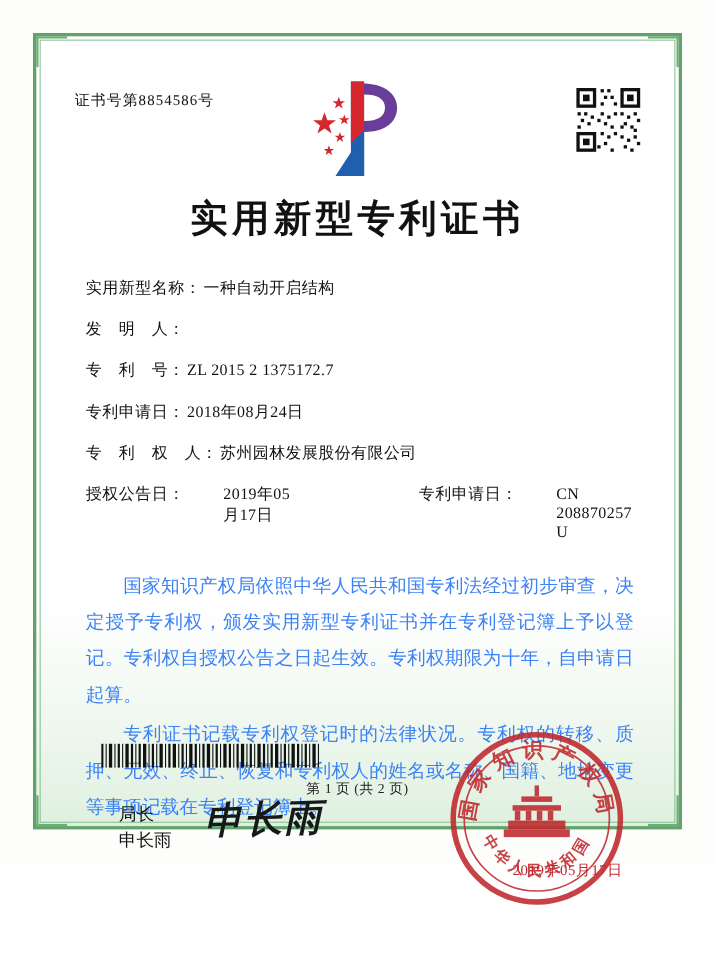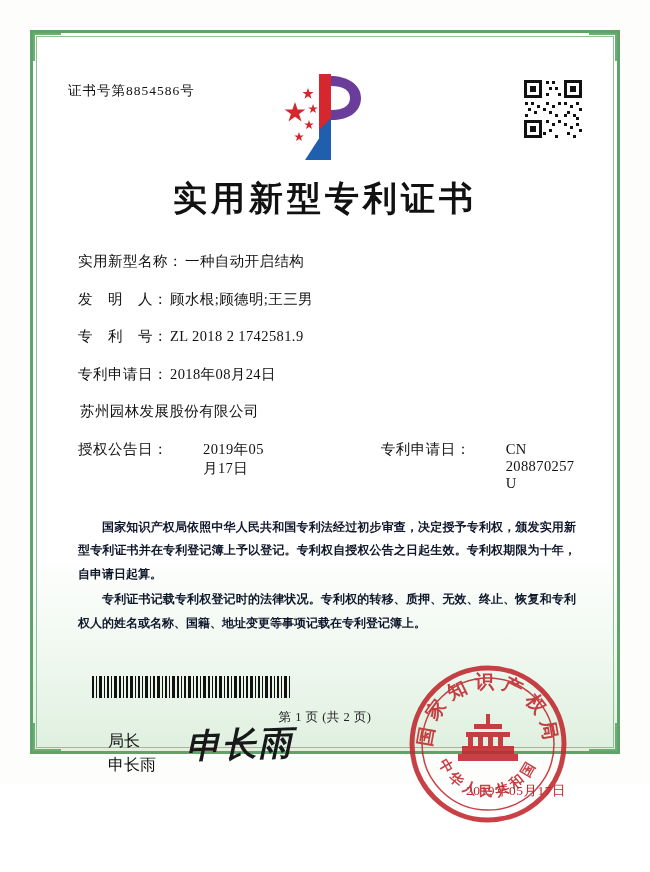--- a/index.html
+++ b/index.html
@@ -127,25 +127,24 @@
     display: inline-block;
     width: 62px;
   }
 
   
   .paras {
     position: absolute;
     left: 78px;
     right: 74px;
     top: 516px;
-    font-size: 12px;
+    font-size: 17px;
     line-height: 1.95;
-    color: #0f172a;
+    color: #3b82f6;
     text-align: justify;
-    font-weight: bold;
   }
   .para {
     text-indent: 2em;
     margin: 0 0 2px 0;
   }
 
   
   .barcode {
     position: absolute;
     left: 92px;
@@ -299,31 +298,31 @@
 
   <div class="title">实用新型专利证书</div>
 
   <div class="fields">
     <div class="field-row">
       <span class="field-label">实用新型名称：</span>
       <span class="field-value">一种自动开启结构</span>
     </div>
     <div class="field-row">
       <span class="field-label">发　明　人：</span>
-      <span class="field-value">顾水根;顾德明;王三男</span>
     </div>
     <div class="field-row">
       <span class="field-label">专　利　号：</span>
-      <span class="field-value">ZL 2018 2 1742581.9</span>
+      <span class="field-value">ZL 2015 2 1375172.7</span>
     </div>
     <div class="field-row">
       <span class="field-label">专利申请日：</span>
       <span class="field-value">2018年08月24日</span>
     </div>
     <div class="field-row">
+      <span class="field-label">专　利　权　人：</span>
       <span class="field-value">苏州园林发展股份有限公司</span>
     </div>
     <div class="field-row two-col">
       <span class="field-label">授权公告日：</span>
       <span class="field-value">2019年05月17日</span>
       <span class="col-gap"></span>
       <span class="field-label">专利申请日：</span>
       <span class="field-value">CN 208870257 U</span>
     </div>
   </div>

